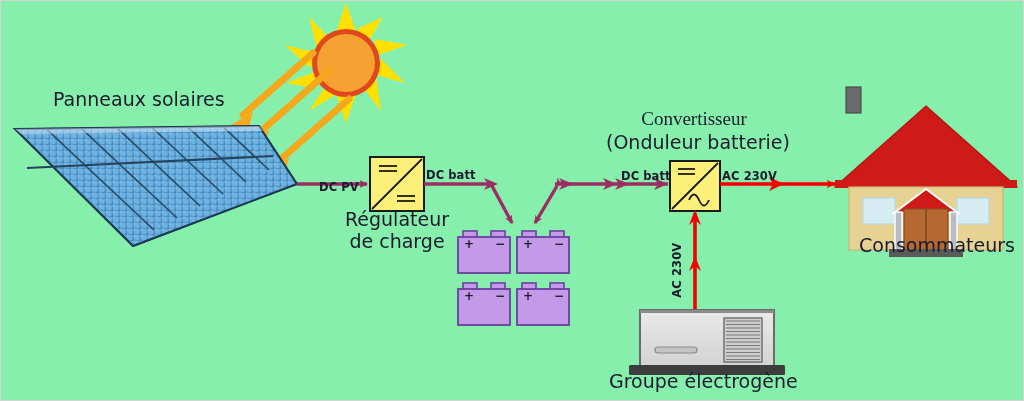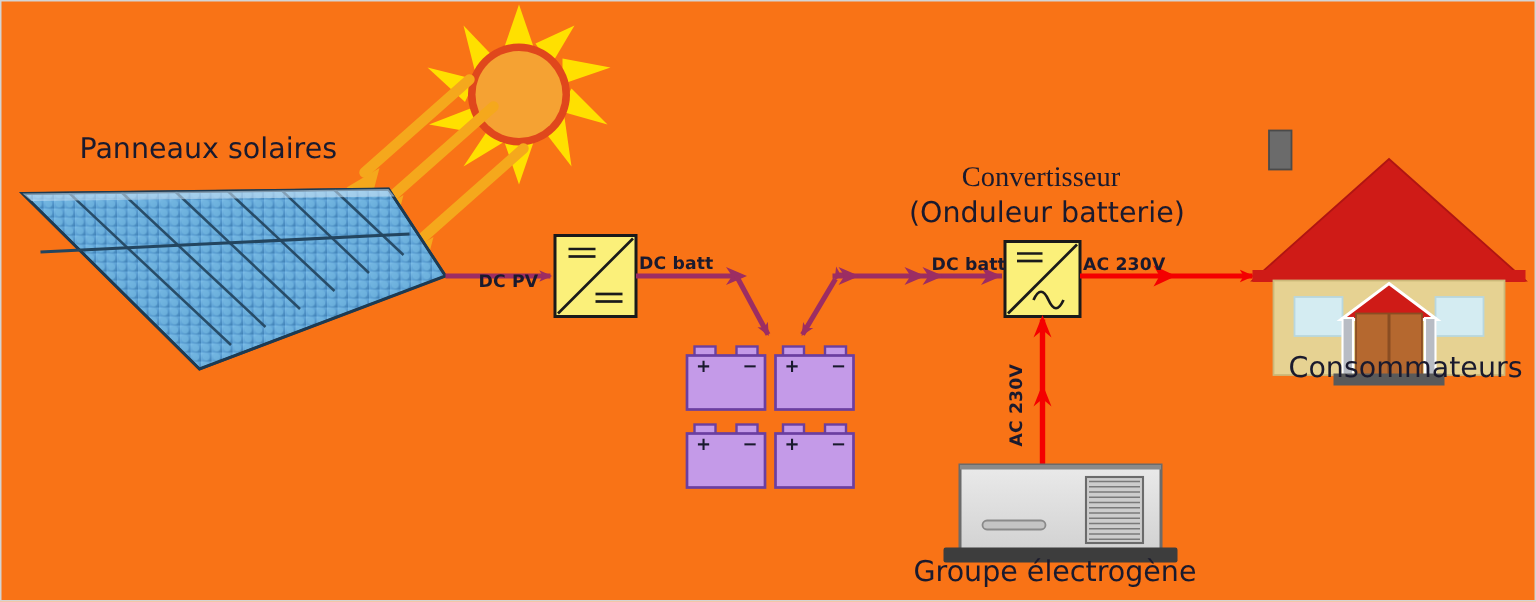--- a/index.html
+++ b/index.html
@@ -4,21 +4,21 @@
 <style>
   html, body {
     margin: 0;
     padding: 0;
     background: #ffffff;
   }
   #canvas {
     position: relative;
     width: 1024px;
     height: 401px;
-    background: #f97316;
+    background: #86efac;
     border: 1px solid #d4d4d4;
     box-sizing: border-box;
     overflow: hidden;
     font-family: "DejaVu Sans", sans-serif;
   }
   .lbl {
     position: absolute;
     color: #1a1a2e;
     white-space: nowrap;
     line-height: 1.08;
@@ -243,20 +243,22 @@
       <rect x="888" y="248" width="74" height="8" fill="#5a5a5a"></rect>
     </g>
   </svg>
 
   <div class="lbl lbl-big lbl-center" style="left:52px; top:88px;">Panneaux solaires</div>
 
   <div class="lbl lbl-small" style="left:318px; top:180px;">DC PV</div>
 
   <div class="lbl lbl-small" style="left:425px; top:168px;">DC batt</div>
 
+  <div class="lbl lbl-big lbl-center" style="left:341px; top:208px; width:110px;">Régulateur</div>
+  <div class="lbl lbl-big lbl-center" style="left:341px; top:230px; width:110px;">de charge</div>
 
   <div class="lbl lbl-big lbl-center" style="left:613px; top:108px; width:160px;font-family:Liberation Serif, serif;">Convertisseur</div>
   <div class="lbl lbl-big lbl-center" style="left:605px; top:131px; width:176px;text-align:center;">(Onduleur batterie)</div>
 
   <div class="lbl lbl-small" style="left:620px; top:169px;">DC batt</div>
 
   <div class="lbl lbl-small" style="left:721px; top:169px;">AC 230V</div>
 
   <div class="lbl lbl-small vert" style="left:649px; top:263px;">AC 230V</div>
 

